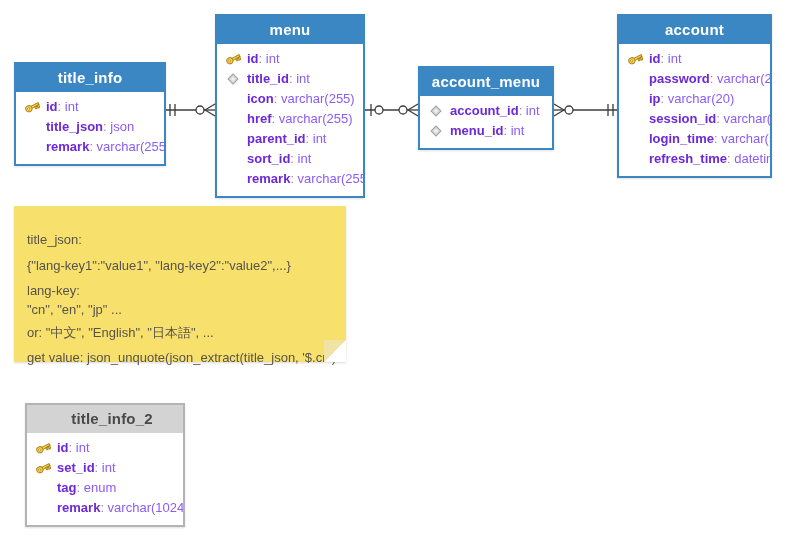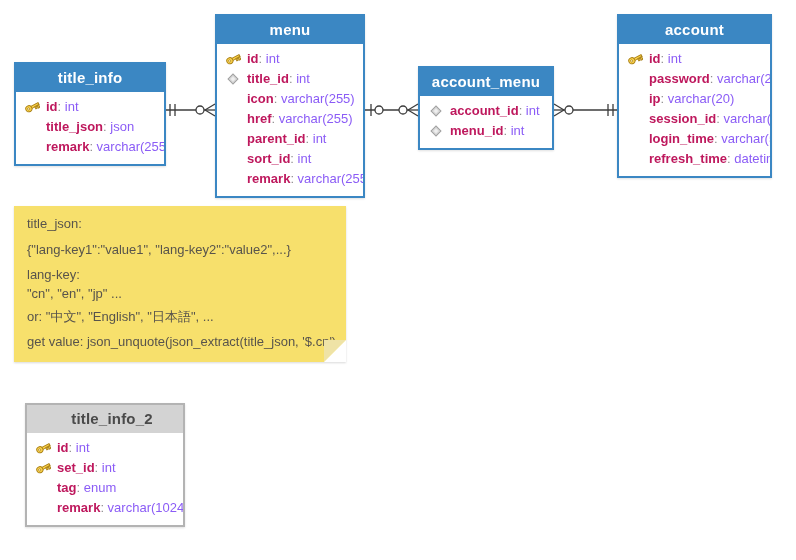--- a/index.html
+++ b/index.html
@@ -32,30 +32,30 @@
   .db-table.gray .db-header{background:#d3d3d3;color:#4a4a4a;padding-left:14px;}
   .db-body{padding:5px 6px 7px 6px;background:#ffffff;}
   .db-row{
     position:relative;
     height:20px;line-height:20px;
     padding-left:24px;
     font-size:13px;
     white-space:nowrap;
   }
   .db-row .ricon{position:absolute;left:2px;top:2px;width:16px;height:16px;}
-  .fname{font-weight:bold;color:#be185d;text-align:center;}
+  .fname{font-weight:bold;color:#6d28d9;text-align:center;}
   .ftype{color:#8b5cf6;}
   .ftype::before{content:": ";color:#8f8f8f;}
 
   #note{
     position:absolute;
     background:#f7e06c;
     box-shadow:0 1px 2px rgba(0,0,0,0.15);
     box-sizing:border-box;
-    padding:9px 13px;
+    padding:25px 13px;
     font-size:13px;
     color:#58544c;
   }
   .note-line{height:18px;line-height:18px;white-space:nowrap;}
   .fold-cut{position:absolute;right:0;bottom:0;width:0;height:0;
     border-style:solid;border-width:0 0 22px 22px;
     border-color:transparent transparent #ffffff transparent;}
   .fold-flap{position:absolute;right:0;bottom:0;width:0;height:0;
     border-style:solid;border-width:22px 22px 0 0;
     border-color:#efe3a6 transparent transparent transparent;}

